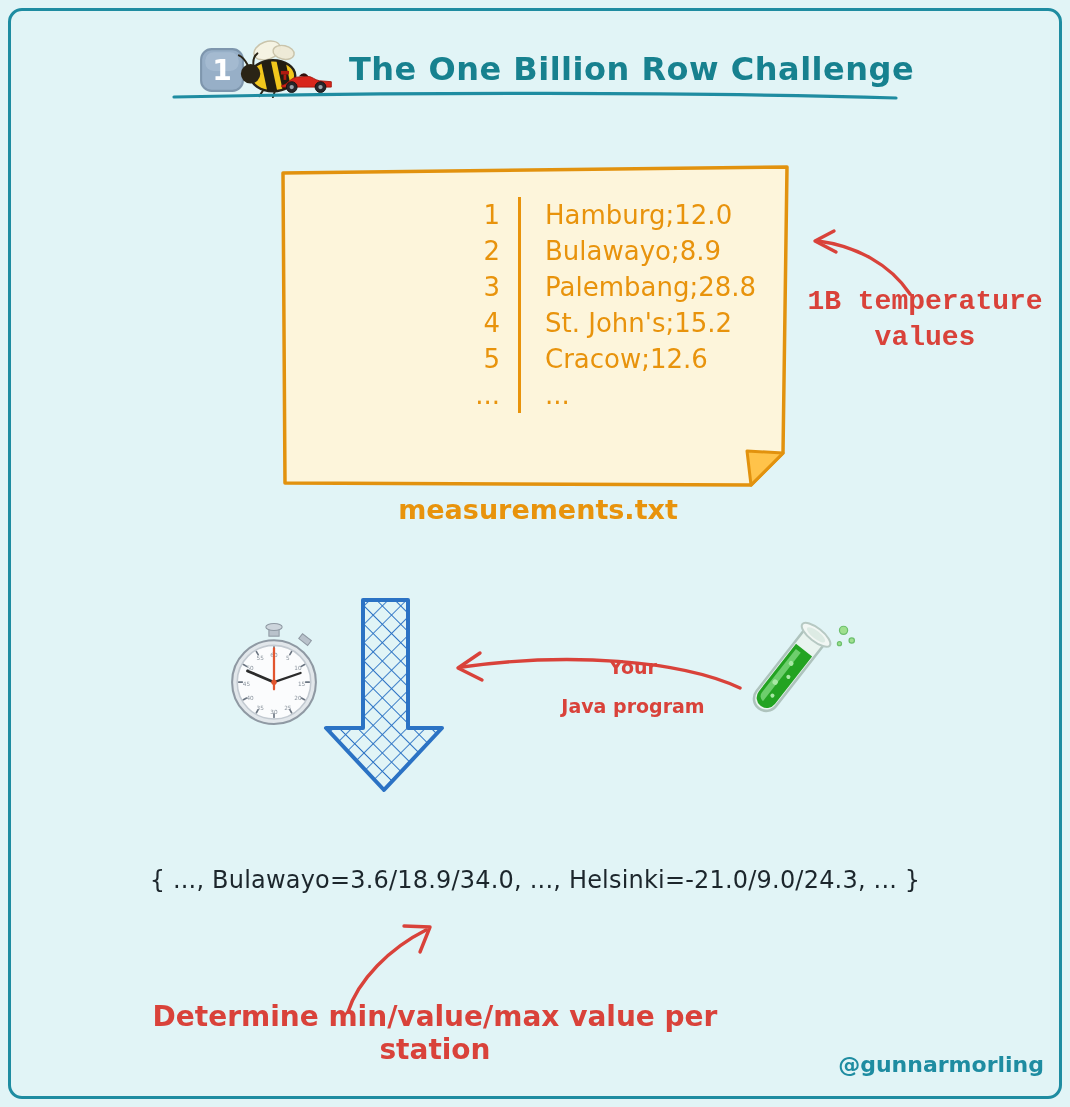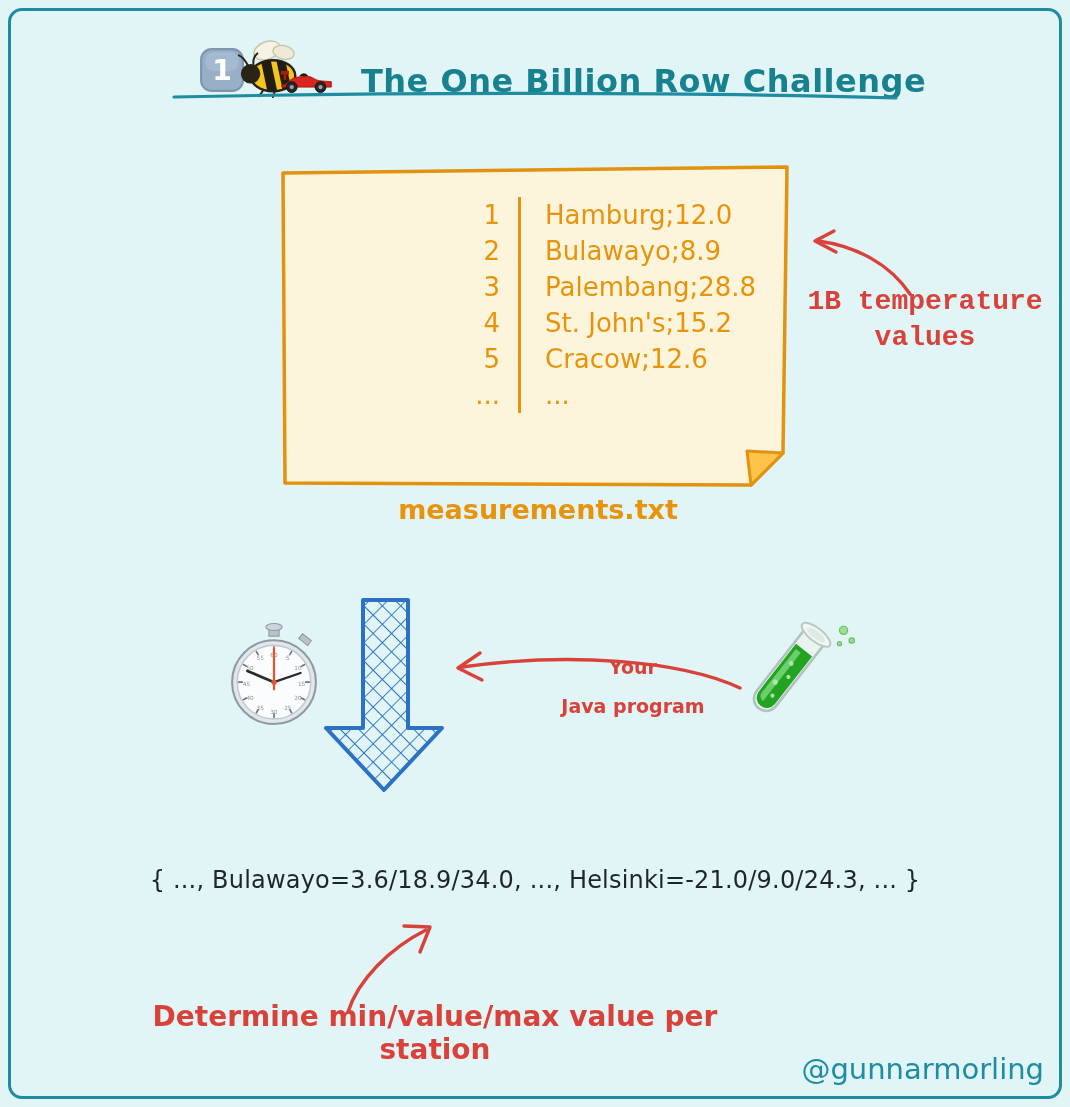--- a/index.html
+++ b/index.html
@@ -13,21 +13,21 @@
     position:absolute; left:8px; top:8px; right:8px; bottom:8px;
     border:3px solid #1E8CA1; border-radius:14px; pointer-events:none;
   }
 
   
   .emoji { position:absolute; }
   .kc   { left:199px; top:47px; width:46px; height:46px; }
   .bee  { left:236px; top:36px; width:68px; height:62px; }
   .car  { left:280px; top:62px; width:54px; height:34px; }
   .page-title {
-    position:absolute; left:345px; top:46px; margin:16px;
+    position:absolute; left:345px; top:46px; margin:4px;
     font-size:32px; font-weight:bold; letter-spacing:0.5px; color:#17818F;
   }
   .title-underline { position:absolute; left:170px; top:90px; }
 
   
   .note-svg { position:absolute; left:273px; top:161px; }
   .file-rows { position:absolute; left:300px; top:197px; color:#E8930C; font-size:26px; }
   .file-row { display:flex; align-items:center; height:36px; }
   .file-row .ln { width:200px; text-align:right; }
   .file-row .val {
@@ -55,21 +55,21 @@
   .testtube  { left:740px; top:616px; width:118px; height:128px; }
 
   
   .result-line {
     position:absolute; left:0; right:0; top:866px; text-align:center;
     color:#1C262C; font-size:24px; letter-spacing:0.2px;
   }
 
   .credit {
     position:absolute; right:26px; top:1052px;
-    color:#1E8CA1; font-size:29px; font-weight:normal;
+    color:#1E8CA1; font-size:22px; font-weight:bold;
   }
 </style>
 </head>
 <body>
 
 <div class="canvas">
   <div class="frame"></div>
 
   <span class="emoji kc">
     <svg viewBox="0 0 44 44" width="46" height="46">

